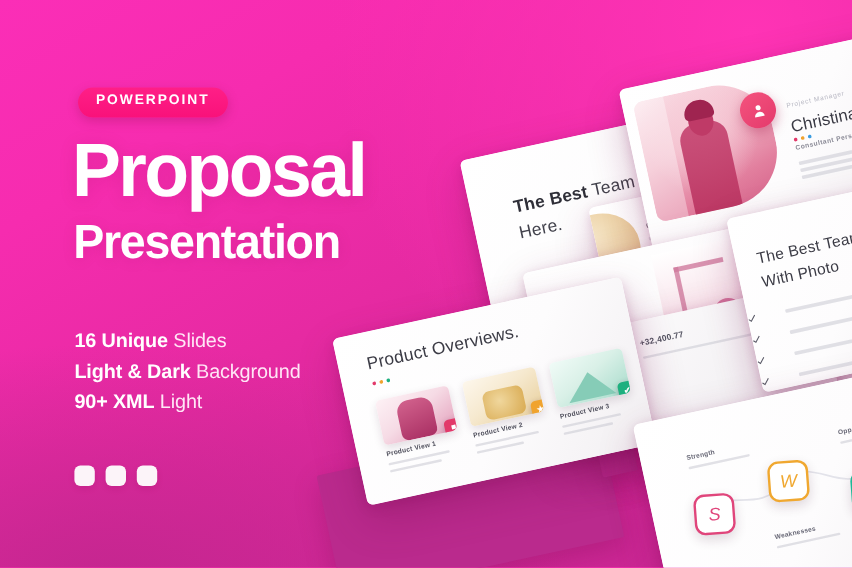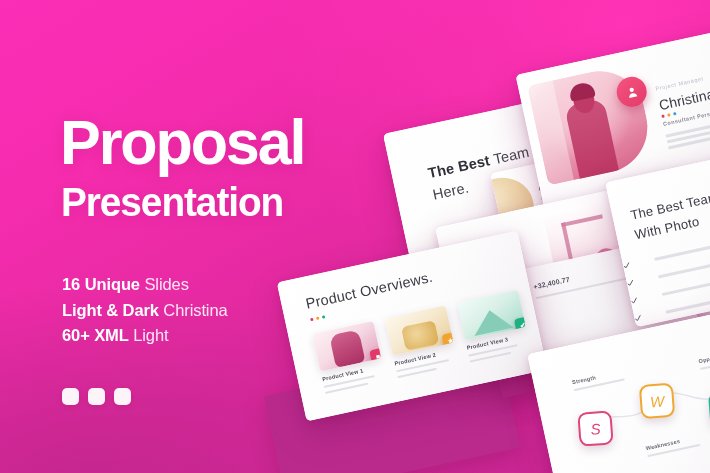--- a/index.html
+++ b/index.html
@@ -353,33 +353,36 @@
 
     <div class="sqd" style="left:166px; top:78px; border-color:#1EB896; color:#1EB896;">O</div>
     <div class="swlab" style="left:166px; top:40px;">Opportunities</div>
     <div class="blur" style="left:166px; top:50px; width:56px; height:2.4px;"></div>
 
   </div>
 </div>
 
 <div id="left">
 
+  <div id="badge">
+    <span>POWERPOINT</span>
+  </div>
 
   <h1 id="title">Proposal</h1>
   <h2 id="subtitle">Presentation</h2>
 
   <div id="features">
     <div class="feat">
       <b>16 Unique</b><span> Slides</span>
     </div>
     <div class="feat">
-      <b>Light &amp; Dark</b><span> Christina</span>
+      <b>Light &amp; Dark</b><span> Background</span>
     </div>
     <div class="feat">
-      <b>60+ XML</b><span> Light</span>
+      <b>90+ XML</b><span> Light</span>
     </div>
   </div>
 
   <div id="dots">
     <span class="dot"></span>
     <span class="dot"></span>
     <span class="dot"></span>
   </div>
 </div>
 

